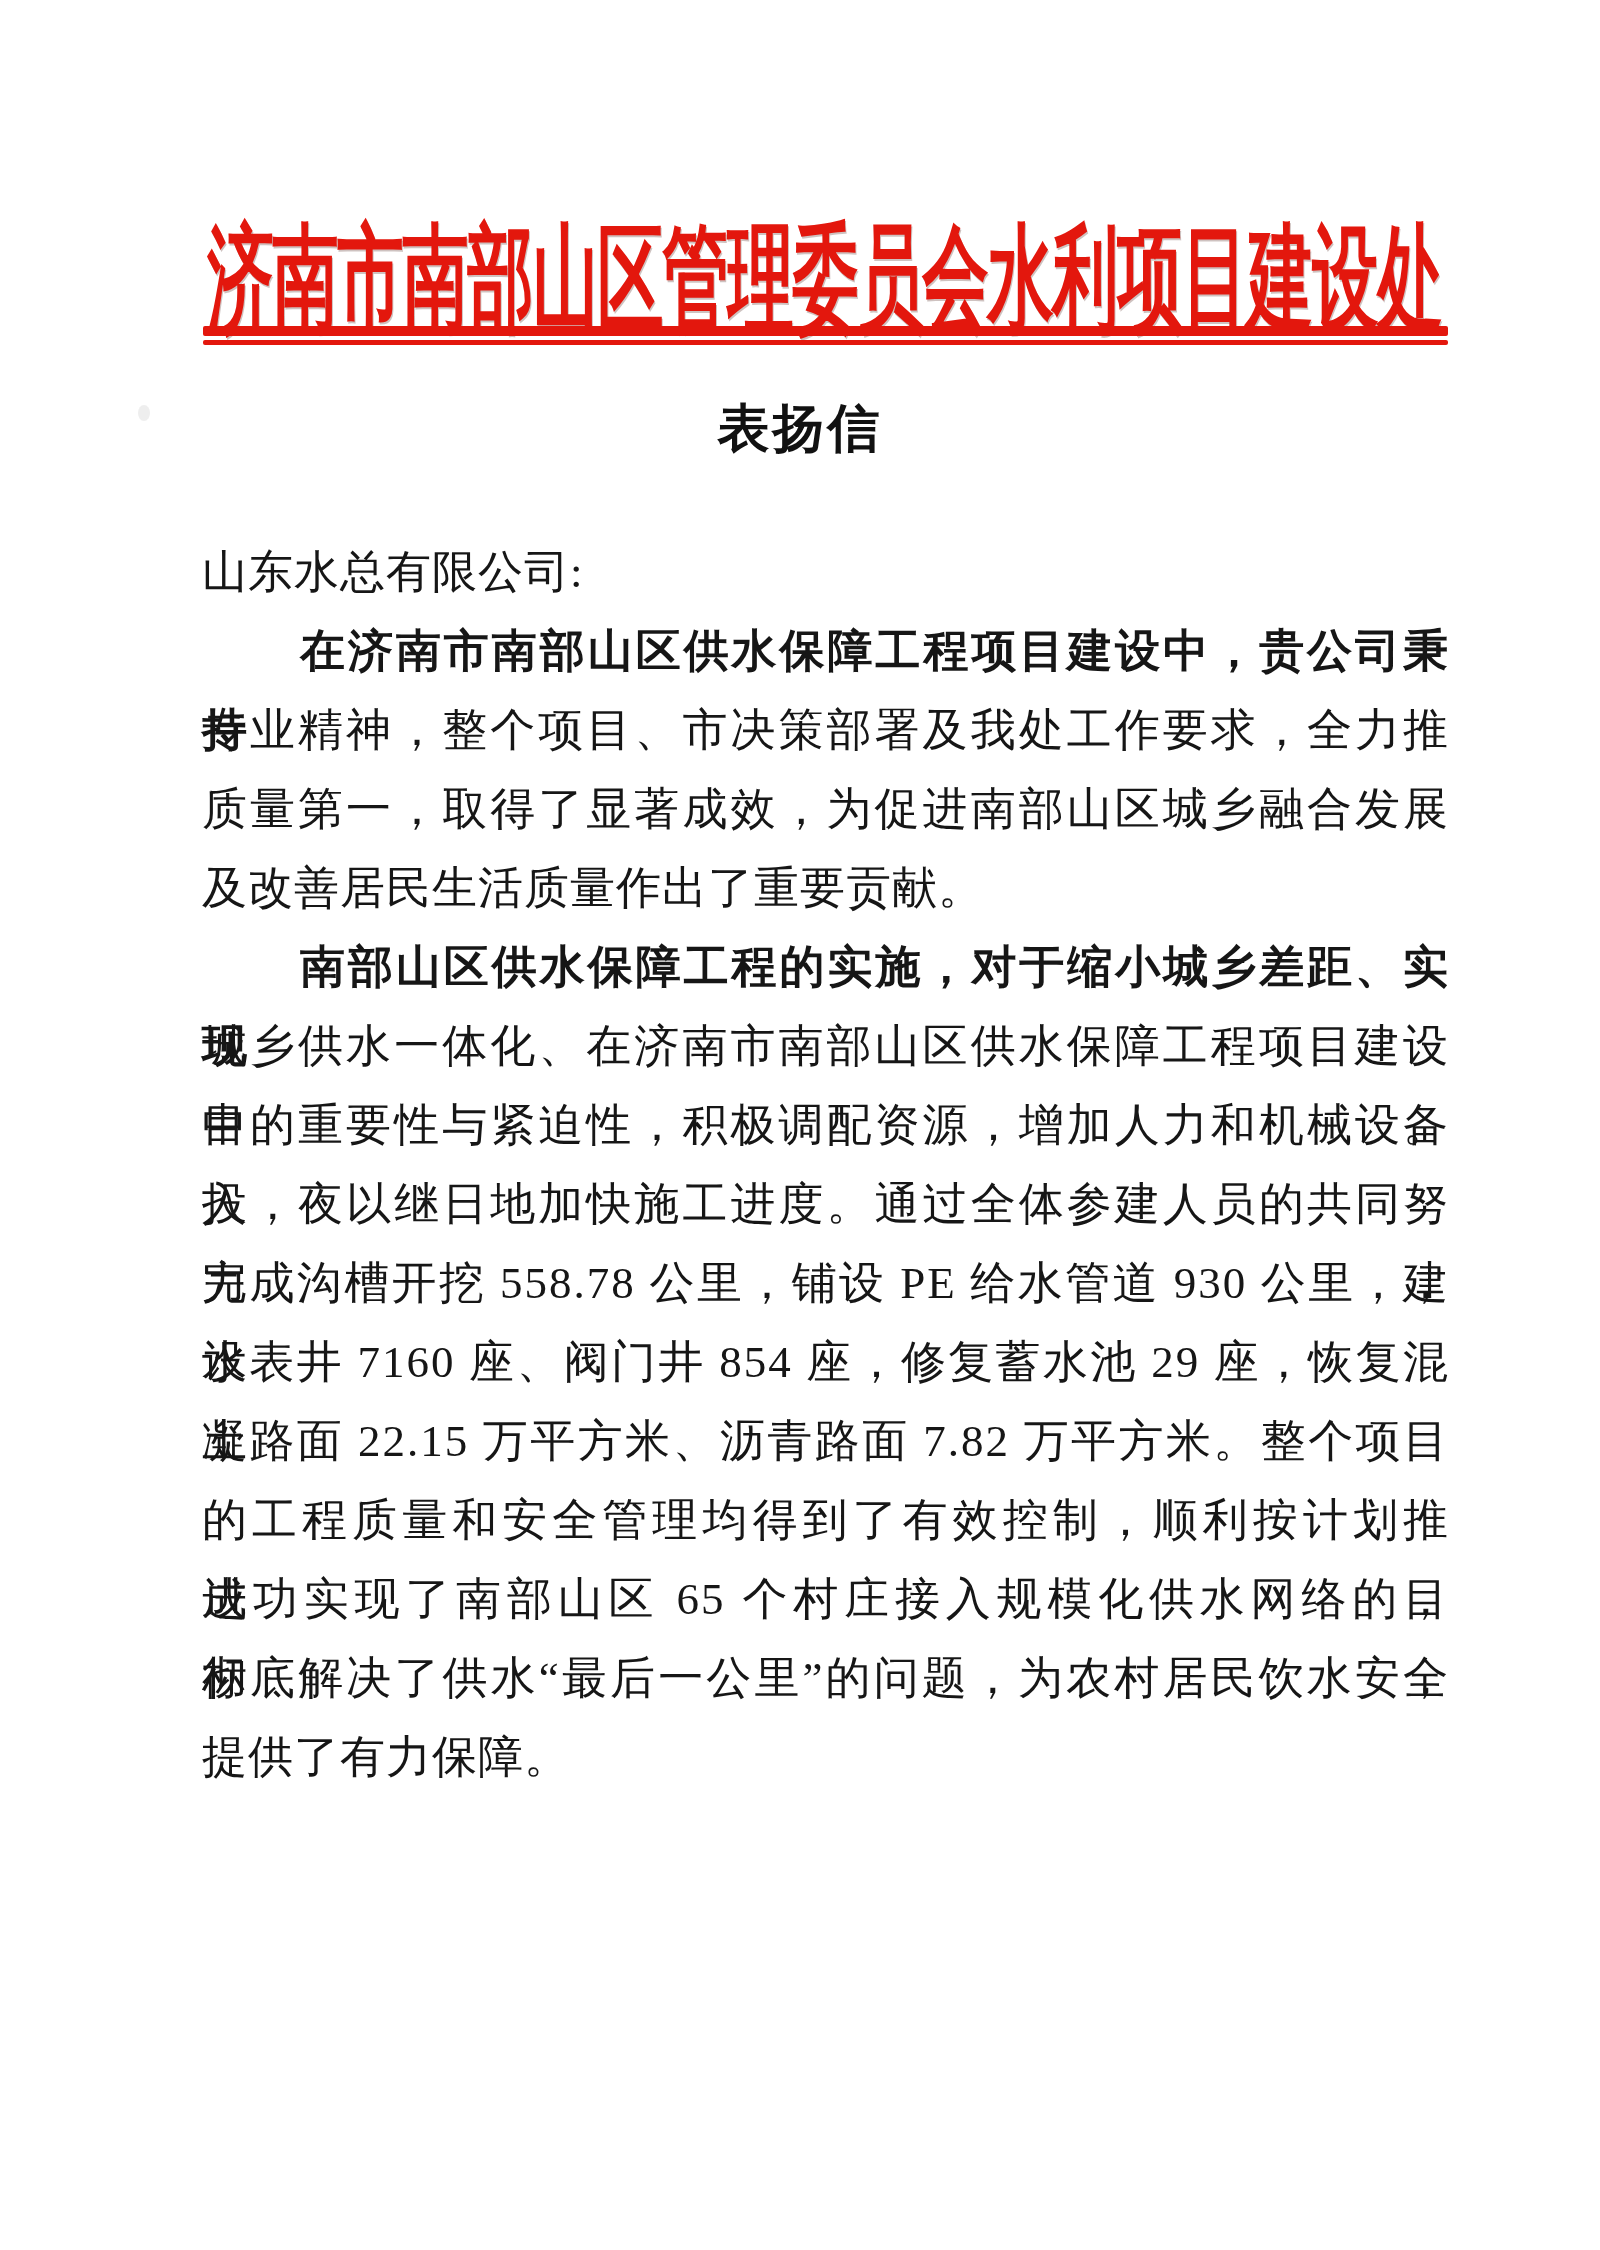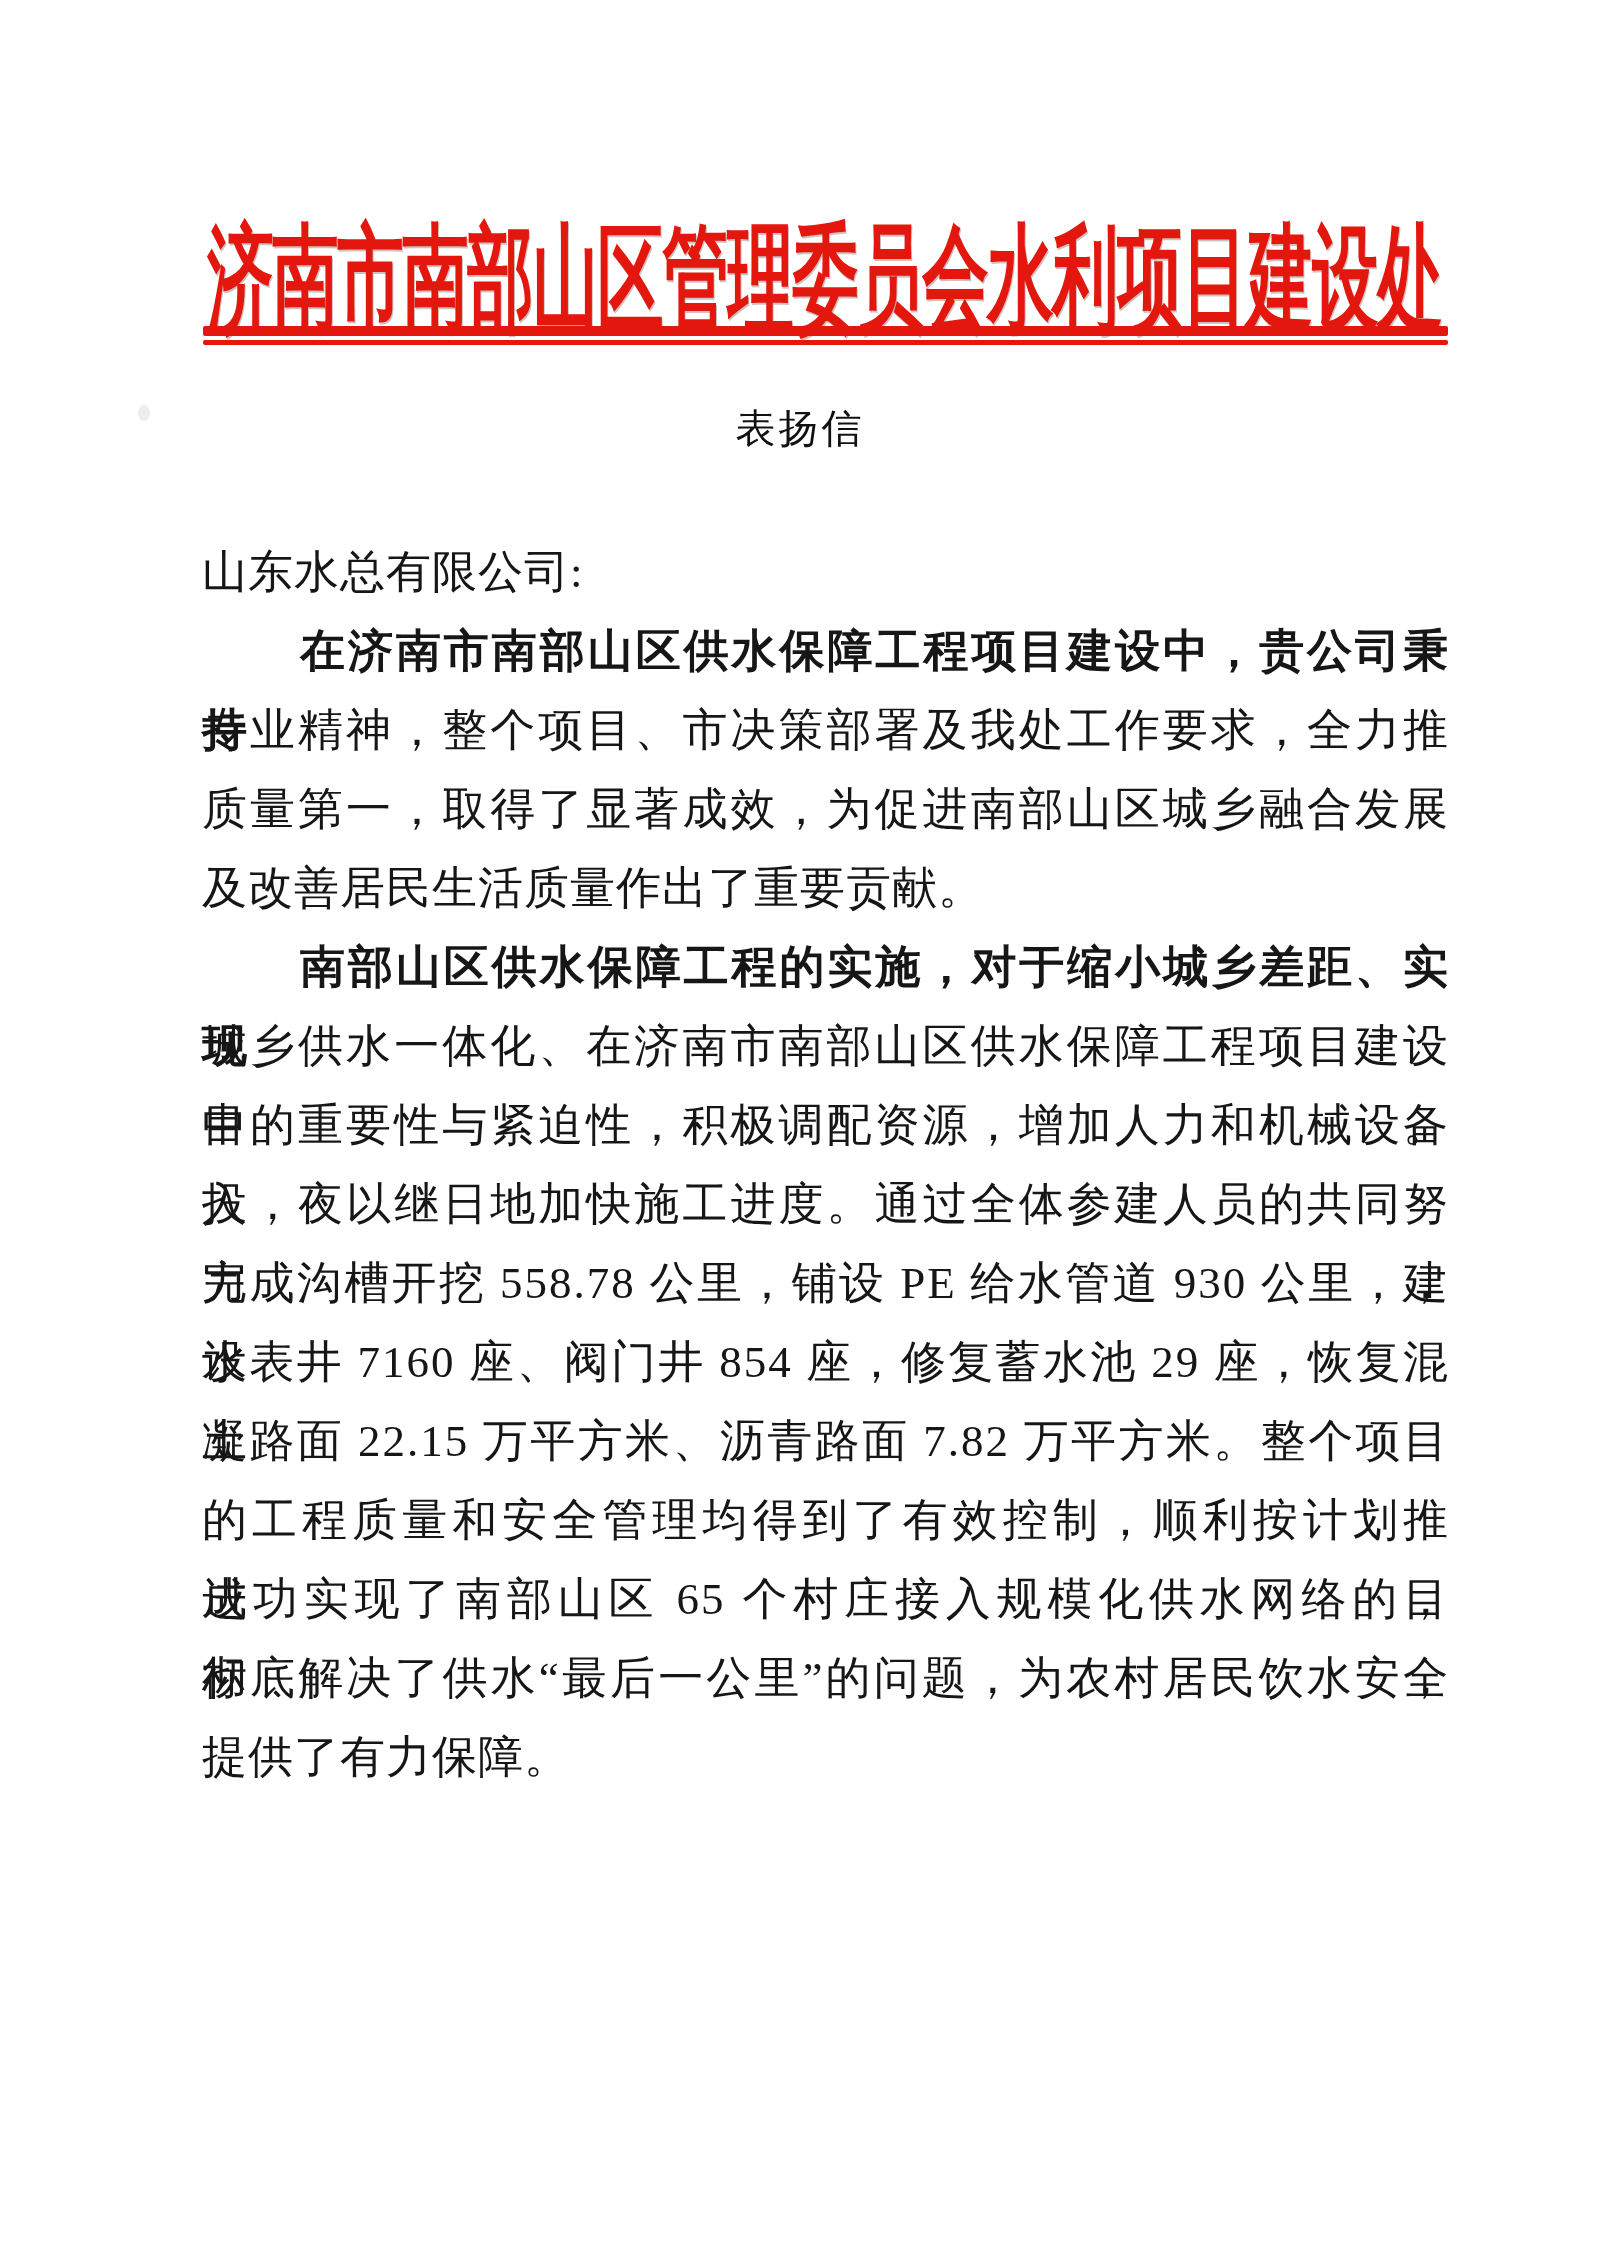--- a/index.html
+++ b/index.html
@@ -43,22 +43,22 @@
   }
   .rule-thick { top: 326px; height: 10px; }
   .rule-thin  { top: 340px; height: 5px; }
   
   .doc-title {
     position: absolute;
     left: 0;
     top: 392px;
     width: 100%;
     text-align: center;
-    font-size: 40px;
-    font-weight: normal;
+    font-size: 52px;
+    font-weight: bold;
     letter-spacing: 3px;
     color: #111111;
     line-height: 74px;
   }
   
   .body-text {
     position: absolute;
     left: 202px;
     top: 533px;
     width: 1248px;

